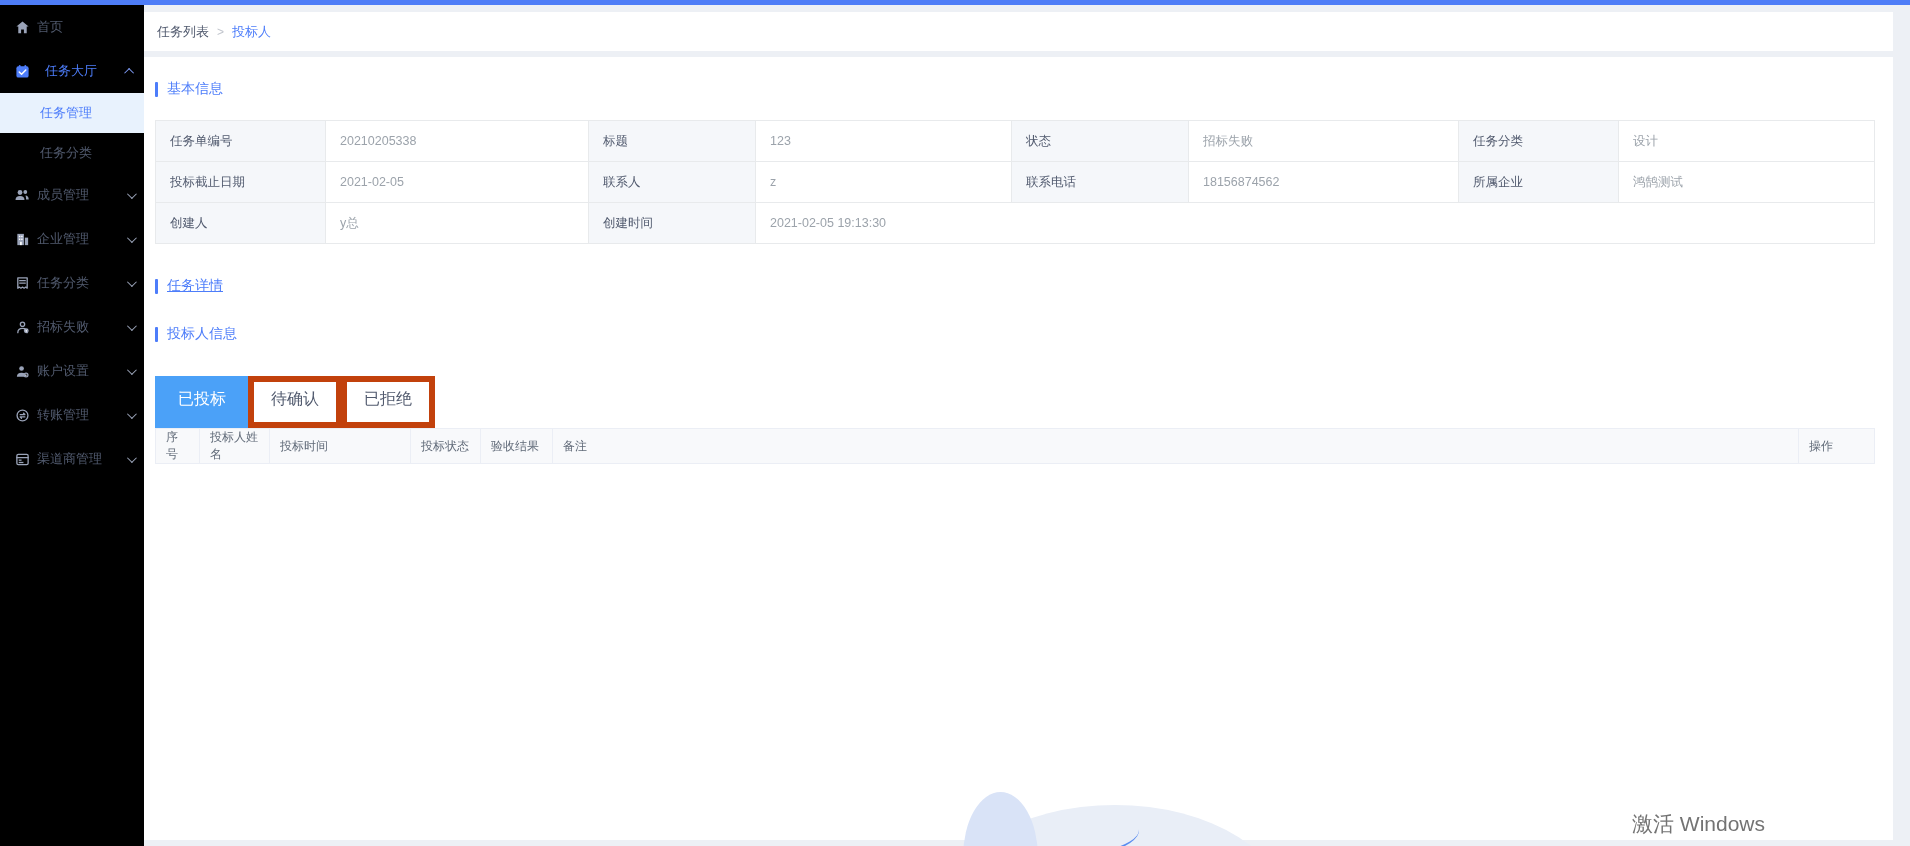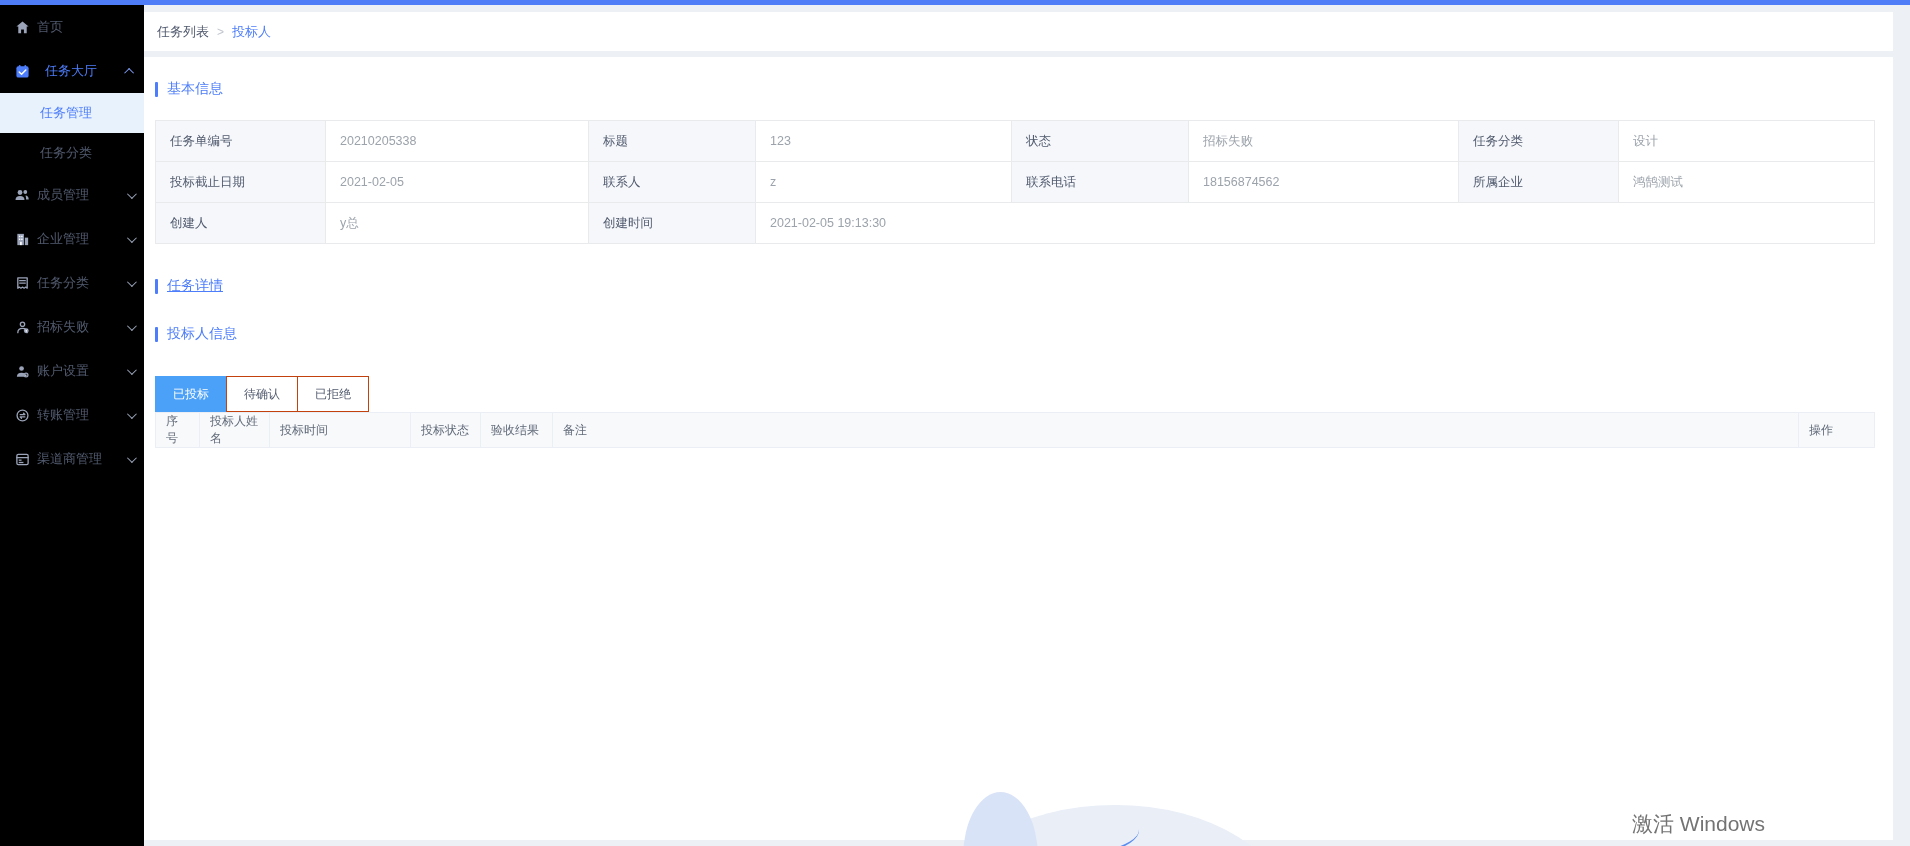--- a/index.html
+++ b/index.html
@@ -44,22 +44,22 @@
   table.info td { border:1px solid #e8eaec; height:41px; font-size:12.5px; padding:0 14px; }
   td.lbl { background:#f5f7fa; color:#515a6e; }
   td.val { background:#fff; color:#9ca3ab; }
 
   
   .detail-box { margin-top:23px; height:293px; background:#fff; border:1px solid #e9ecf0;
     box-shadow:0 1px 5px rgba(0,0,0,0.05); padding:12px 14px; font-size:13px; color:#9aa0a8; }
 
   
   .tabs { display:flex; margin-top:33px; }
-  .tab { height:36px; line-height:34px; padding:0 17px; font-size:12px; color:#515a6e;
-    background:#fff; border:1px solid #c2410c; margin-left:-1px; cursor:pointer; }
+  .tab { height:52px; line-height:34px; padding:0 17px; font-size:16px; color:#515a6e;
+    background:#fff; border:6px solid #c2410c; margin-left:-1px; cursor:pointer; }
   .tab:first-child { margin-left:0; }
   .tab.active { background:#4ba1f8; border-color:#4ba1f8; color:#fff; }
 
   table.bid { width:100%; border-collapse:collapse; table-layout:fixed; }
   table.bid th { height:35px; background:#f8f9fb; border:1px solid #ebeef5; font-weight:normal;
     font-size:12px; color:#606a78; text-align:left; padding:0 10px; }
 
   
   .wm-ellipse { position:absolute; left:940px; top:805px; width:350px; height:220px;
     background:#e9eef7; border-radius:50%; pointer-events:none; }

